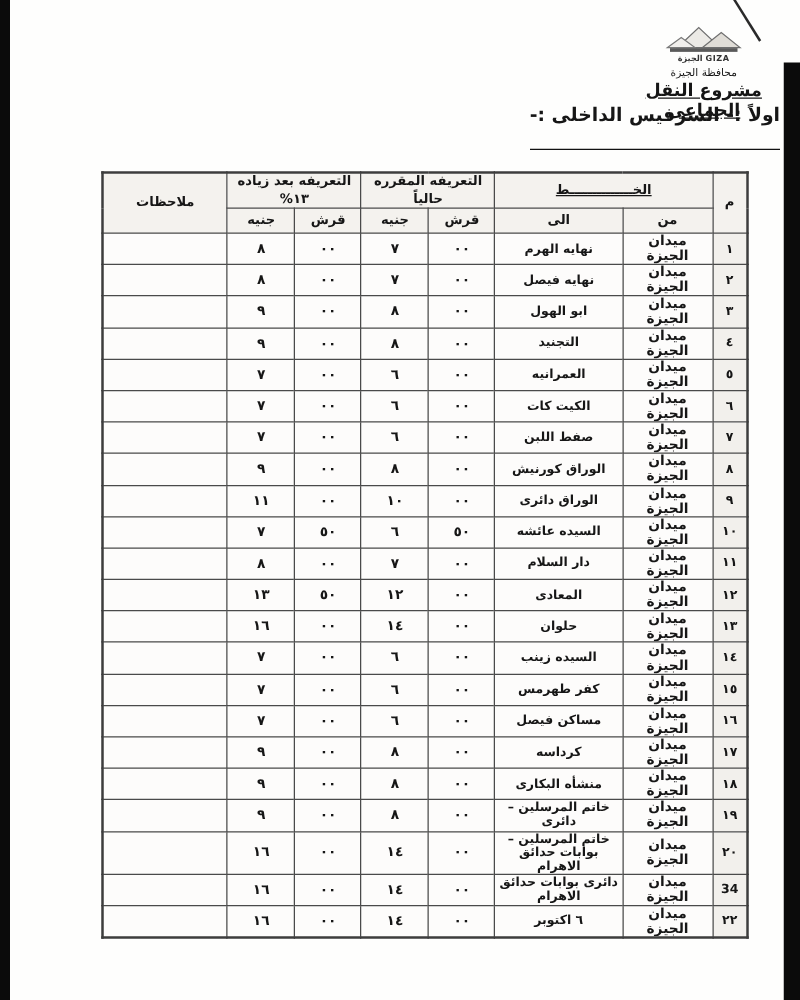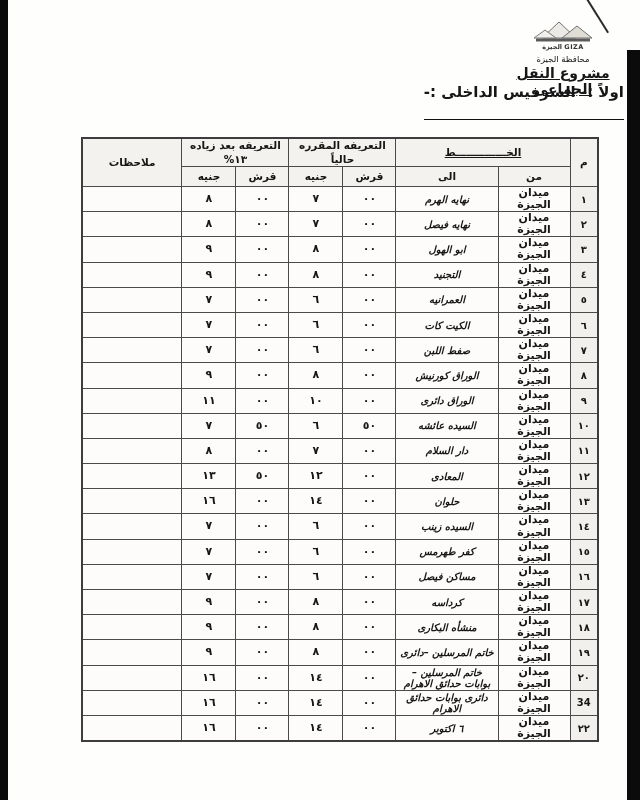--- a/index.html
+++ b/index.html
@@ -58,21 +58,21 @@
     background: #f4f2ee;
     white-space: pre-line;
     line-height: 1.25;
   }
   tr.group-row th { height: 27px; }
   tr.sub-row th { height: 19px; }
   .h-line { letter-spacing: 0; text-decoration: underline; }
   tbody td { height: 22px; font-weight: bold; line-height: 1.1; }
   .c-num { font-size: 10px; background: #f2f0ec; }
   .c-from { font-size: 11px; }
-  .c-to { font-size: 10px; font-style: italic; }
+  .c-to { font-size: 10px; }
   .c-val { font-size: 11px; }
   .c-notes { background: #fdfcfb; }
 </style>
 </head>
 <body>
 
 <div class="page">
 
   <div class="edge-strip left"></div>
   <div class="edge-strip right"></div>

